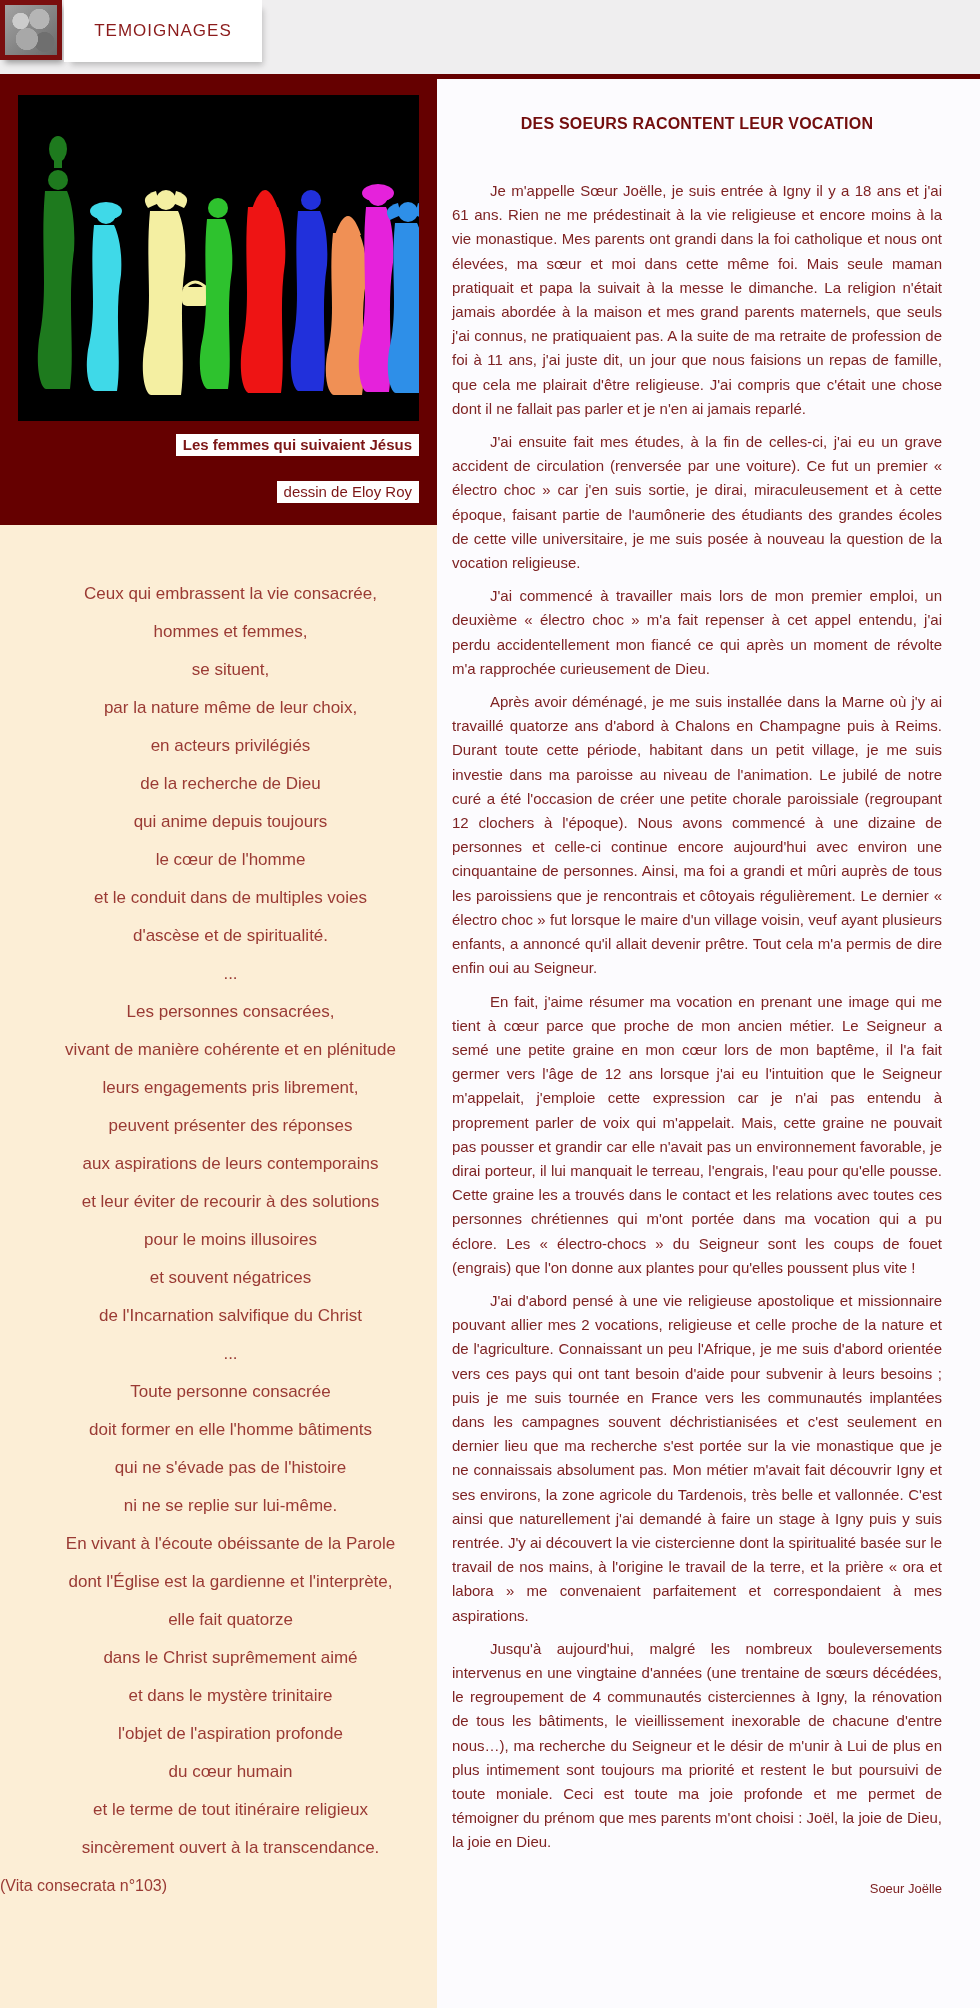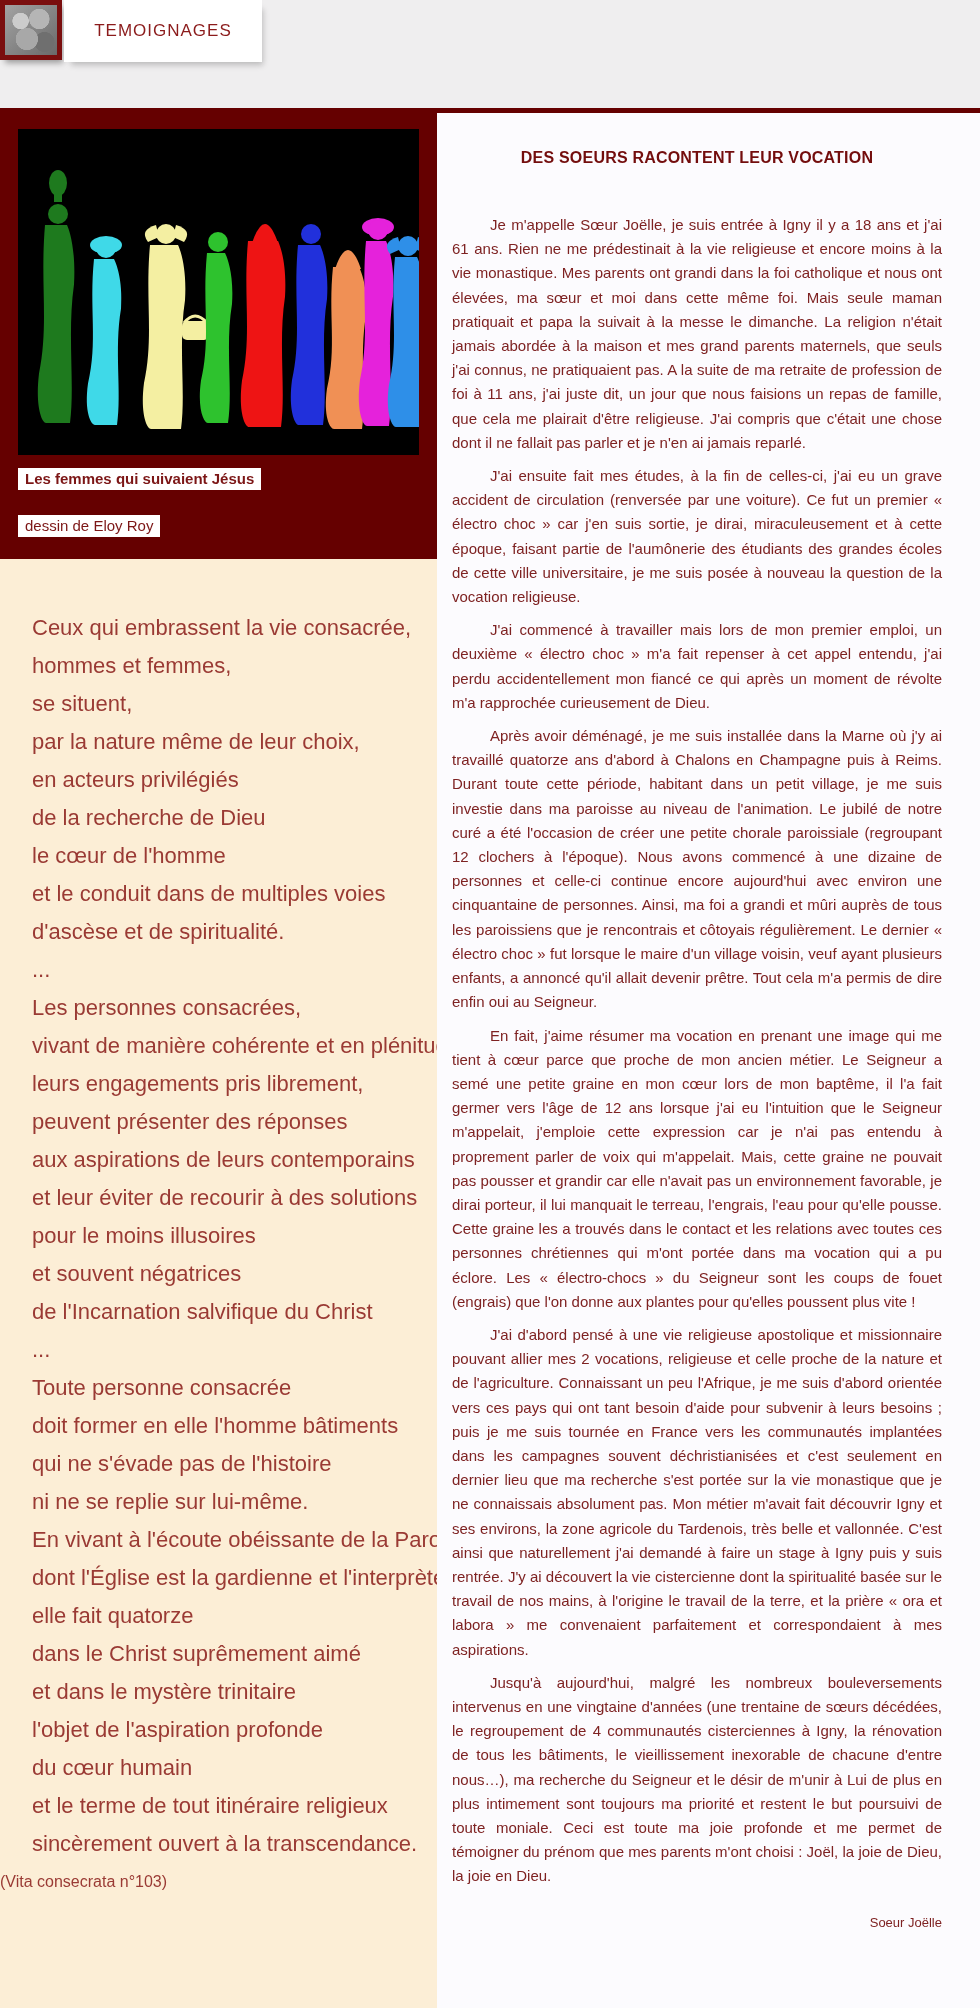--- a/index.html
+++ b/index.html
@@ -9,21 +9,21 @@
   }
   *{box-sizing:border-box;}
   html,body{margin:0;padding:0;}
   body{
     width:980px; min-height:2008px; background:#ffffff;
     font-family:"Liberation Sans","DejaVu Sans",sans-serif;
   }
   .page{width:980px; min-height:2008px; display:flex; flex-direction:column;}
 
   
-  .top-header{height:108px; background:var(--header-bg); position:relative; flex:0 0 auto;}
+  .top-header{height:74px; background:var(--header-bg); position:relative; flex:0 0 auto;}
   .stone-logo{
     position:absolute; left:0; top:0; width:62px; height:60px;
     border:5px solid #7a0e0e; background:#8f8f8f;
     background-image:
       radial-gradient(circle at 30% 32%, #cccccc 0 16%, rgba(0,0,0,0) 17%),
       radial-gradient(circle at 66% 28%, #b5b5b5 0 20%, rgba(0,0,0,0) 21%),
       radial-gradient(circle at 42% 68%, #a8a8a8 0 24%, rgba(0,0,0,0) 25%),
       radial-gradient(circle at 76% 74%, #6f6f6f 0 18%, rgba(0,0,0,0) 19%),
       linear-gradient(135deg,#a3a3a3,#6a6a6a);
     box-shadow:3px 5px 6px -2px rgba(0,0,0,.35);
@@ -36,32 +36,32 @@
   .title-box span{
     color:var(--title-color); font-size:17px; letter-spacing:1px;
   }
 
   
   .content{flex:1 1 auto; display:flex; border-top:5px solid var(--maroon);}
   .left-col{width:437px; flex:0 0 437px; background:var(--cream);}
   .right-col{flex:1 1 auto; background:var(--page-bg); padding:0 38px 30px 15px;}
 
   
-  .maroon-panel{background:var(--maroon); padding:16px 18px 22px 18px; text-align:left;}
+  .maroon-panel{background:var(--maroon); padding:16px 18px 22px 18px; text-align:right;}
   .artwork{display:block; width:401px; height:326px; background:#000;}
   .caption-line{margin-top:13px; line-height:1;}
   .caption-line.second{margin-top:25px;}
   .caption-chip{
     display:inline-block; background:#ffffff; color:var(--caption-color);
     font-size:15px; padding:3px 7px 4px 7px;
   }
   .caption-chip.bold{font-weight:bold;}
 
   
-  .poem{padding:50px 8px 0 32px; text-align:left; color:var(--poem-text); font-size:22px;}
+  .poem{padding:50px 8px 0 32px; text-align:center; color:var(--poem-text); font-size:17px;}
   .poem-line{line-height:38px; white-space:nowrap;}
   .poem-attribution{
     color:var(--poem-text); font-size:16px; line-height:38px;
     padding-right:14px;
   }
 
   
   .main-heading{
     margin:36px 0 0 0; text-align:center; color:var(--heading-color);
     font-size:16px; font-weight:bold; letter-spacing:.2px;
@@ -195,20 +195,21 @@
         </div>
       </div>
 
       <div class="poem">
           <div class="poem-line">Ceux qui embrassent la vie consacrée,</div>
           <div class="poem-line">hommes et femmes,</div>
           <div class="poem-line">se situent,</div>
           <div class="poem-line">par la nature même de leur choix,</div>
           <div class="poem-line">en acteurs privilégiés</div>
           <div class="poem-line">de la recherche de Dieu</div>
+          <div class="poem-line">qui anime depuis toujours</div>
           <div class="poem-line">le cœur de l'homme</div>
           <div class="poem-line">et le conduit dans de multiples voies</div>
           <div class="poem-line">d'ascèse et de spiritualité.</div>
           <div class="poem-line">...</div>
           <div class="poem-line">Les personnes consacrées,</div>
           <div class="poem-line">vivant de manière cohérente et en plénitude</div>
           <div class="poem-line">leurs engagements pris librement,</div>
           <div class="poem-line">peuvent présenter des réponses</div>
           <div class="poem-line">aux aspirations de leurs contemporains</div>
           <div class="poem-line">et leur éviter de recourir à des solutions</div>

